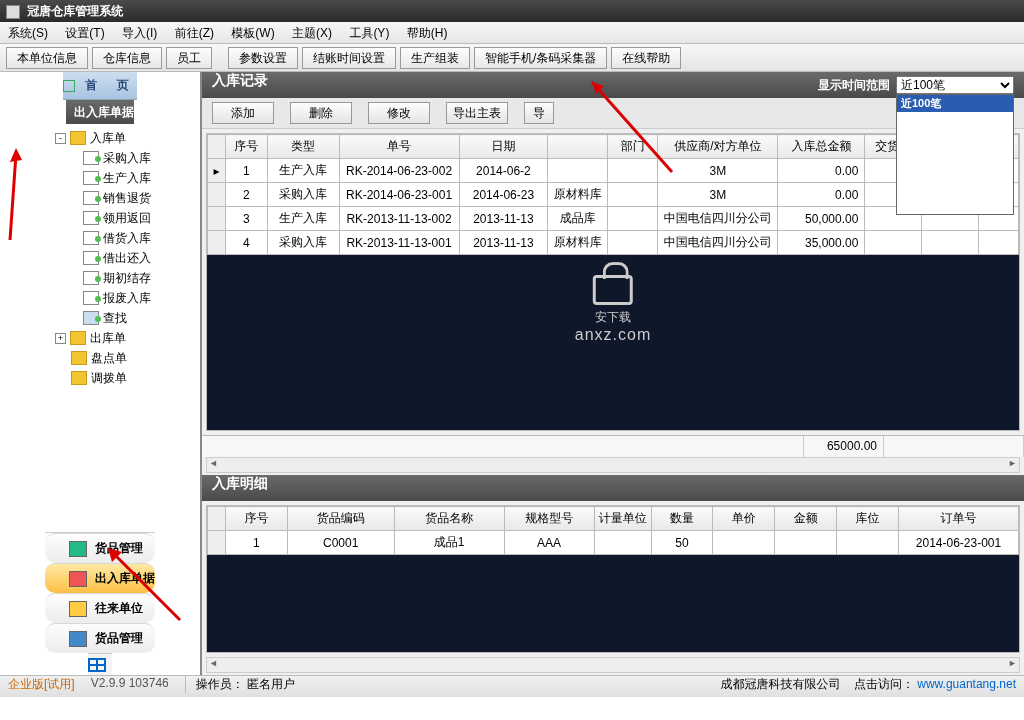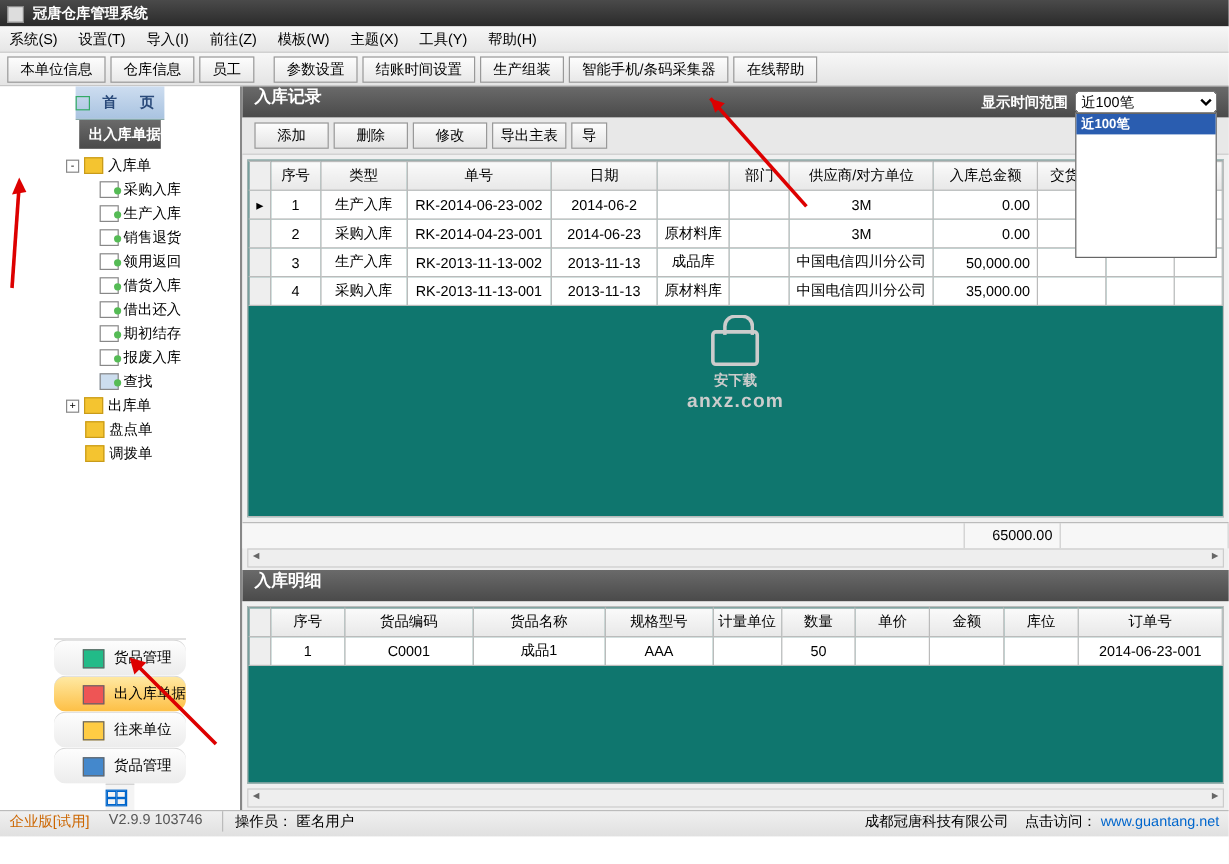--- a/index.html
+++ b/index.html
@@ -24,49 +24,49 @@
 .panel-head { background: linear-gradient(#6a6a6a, #4a4a4a); color: #fff; font-weight: bold; height: 24px; line-height: 24px; padding-left: 8px; }
 .tree { flex: 1; overflow: auto; padding: 4px 0; }
 .tree .node { display: flex; align-items: center; height: 20px; padding-left: 6px; cursor: default; }
 .tree .node .tog { width: 11px; height: 11px; border: 1px solid #888; text-align: center; line-height: 9px; font-size: 9px; margin-right: 4px; }
 .tree .node .ic { width: 16px; height: 14px; margin-right: 4px; background: #f4c430; border: 1px solid #c89b1a; }
 .tree .node .ic.doc { background: #fff; border: 1px solid #888; position: relative; }
 .tree .node .ic.doc::after { content: ""; position: absolute; right: -3px; top: 4px; width: 6px; height: 6px; background: #5b5; border-radius: 50%; }
 .tree .child { padding-left: 34px; }
 
 .navstack { border-top: 1px solid #ccc; }
-.navitem { height: 30px; display: flex; align-items: center; padding-left: 24px; border-top: 1px solid #d8d8d8; background: linear-gradient(#fdfdfd, #ececec); cursor: pointer; font-weight: normal; border-radius: 10px; }
+.navitem { height: 30px; display: flex; align-items: center; padding-left: 24px; border-top: 1px solid #d8d8d8; background: linear-gradient(#fdfdfd, #ececec); cursor: pointer; font-weight: bold; border-radius: 10px; }
 .navitem.active { background: linear-gradient(#ffe9a3, #fdbf45); }
 .navitem .ni-ic { width: 18px; height: 16px; margin-right: 8px; border: 1px solid #666; }
 .ni-ic.g { background: #2b8; } .ni-ic.r { background: #e55; } .ni-ic.y { background: #fc4; } .ni-ic.b { background: #48c; } .ni-ic.c { background: #6cf; }
 .bottombar { height: 22px; border-top: 1px solid #ccc; display: flex; justify-content: flex-end; align-items: center; padding-right: 6px; background: #f4f4f4; }
 .bottombar .grid-ic { width: 18px; height: 14px; border: 1px solid #06c; display: grid; grid-template: 1fr 1fr / 1fr 1fr; }
 .bottombar .grid-ic div { border: 0.5px solid #06c; }
 
 
 .content { flex: 1; display: flex; flex-direction: column; background: #f0f0f0; position: relative; }
 .section-head { background: linear-gradient(#6a6a6a, #4a4a4a); color: #fff; font-weight: bold; height: 26px; display: flex; padding: 0 10px; }
 .section-head .title { font-size: 14px; }
 .section-head .right { margin-left: auto; display: flex; align-items: center; gap: 6px; }
 .section-head select { width: 118px; height: 18px; font-size: 12px; }
 
-.actionbar { background: #e8e8e8; padding: 4px 10px; display: flex; gap: 4px; border-bottom: 1px solid #ccc; }
+.actionbar { background: #e8e8e8; padding: 4px 10px; display: flex; gap: 16px; border-bottom: 1px solid #ccc; }
 .actionbar button { width: 62px; height: 22px; background: linear-gradient(#fdfdfd, #e4e4e4); border: 1px solid #999; cursor: pointer; }
 
-.tablewrap { flex: 1; background: #0f766e; margin: 4px; border: 1px solid #bbb; overflow: auto; position: relative; }
+.tablewrap { flex: 1; background: #0f172a; margin: 4px; border: 1px solid #bbb; overflow: auto; position: relative; }
 table { border-collapse: collapse; width: 100%; }
 th, td { border: 1px solid #bbb; padding: 3px 4px; text-align: center; height: 24px; background: #fff; white-space: nowrap; }
 th { background: linear-gradient(#fafafa, #e8e8e8); font-weight: normal; }
 td.num { text-align: right; padding-right: 6px; }
 .rowhead { width: 18px; background: #eee; }
 
 .sumbar { height: 22px; border-top: 1px solid #bbb; background: #f7f7f7; display: flex; }
 .sumbar .cell { border-right: 1px solid #ccc; text-align: right; padding: 3px 6px; }
 
-.watermark { position: absolute; left: 50%; top: 50%; transform: translate(-50%, -10%); color: #ccc; font-size: 28px; pointer-events: none; text-align: center; font-weight: bold; }
+.watermark { position: absolute; left: 50%; top: 50%; transform: translate(-50%, -10%); color: #ccc; font-size: 28px; pointer-events: none; text-align: center; }
 .watermark .lock { width: 40px; height: 30px; border: 3px solid #ccc; border-radius: 4px; margin: 0 auto 4px; position: relative; }
 .watermark .lock::before { content: ""; position: absolute; width: 20px; height: 14px; border: 3px solid #ccc; border-bottom: none; border-radius: 10px 10px 0 0; top: -16px; left: 7px; }
 .watermark .sub { font-size: 16px; letter-spacing: 1px; }
 
 .statusbar { height: 22px; background: linear-gradient(#f0f0f0, #e0e0e0); border-top: 1px solid #bbb; display: flex; align-items: flex-start; padding: 0 8px; font-size: 11px; }
 .statusbar .seg { margin-right: 16px; }
 .statusbar .ver { color: #555; }
 .statusbar .edi { color: #c60; }
 .statusbar .right { margin-left: auto; }
 
@@ -268,21 +268,21 @@
               <td>3M</td>
               <td class="num">0.00</td>
               <td></td>
               <td></td>
               <td>2014</td>
             </tr>
             <tr>
               <td class="rowhead"></td>
               <td>2</td>
               <td>采购入库</td>
-              <td>RK-2014-04-23-001</td>
+              <td>RK-2014-06-23-001</td>
               <td>2014-06-23</td>
               <td>原材料库</td>
               <td></td>
               <td>3M</td>
               <td class="num">0.00</td>
               <td></td>
               <td></td>
               <td>2014</td>
             </tr>
             <tr>

